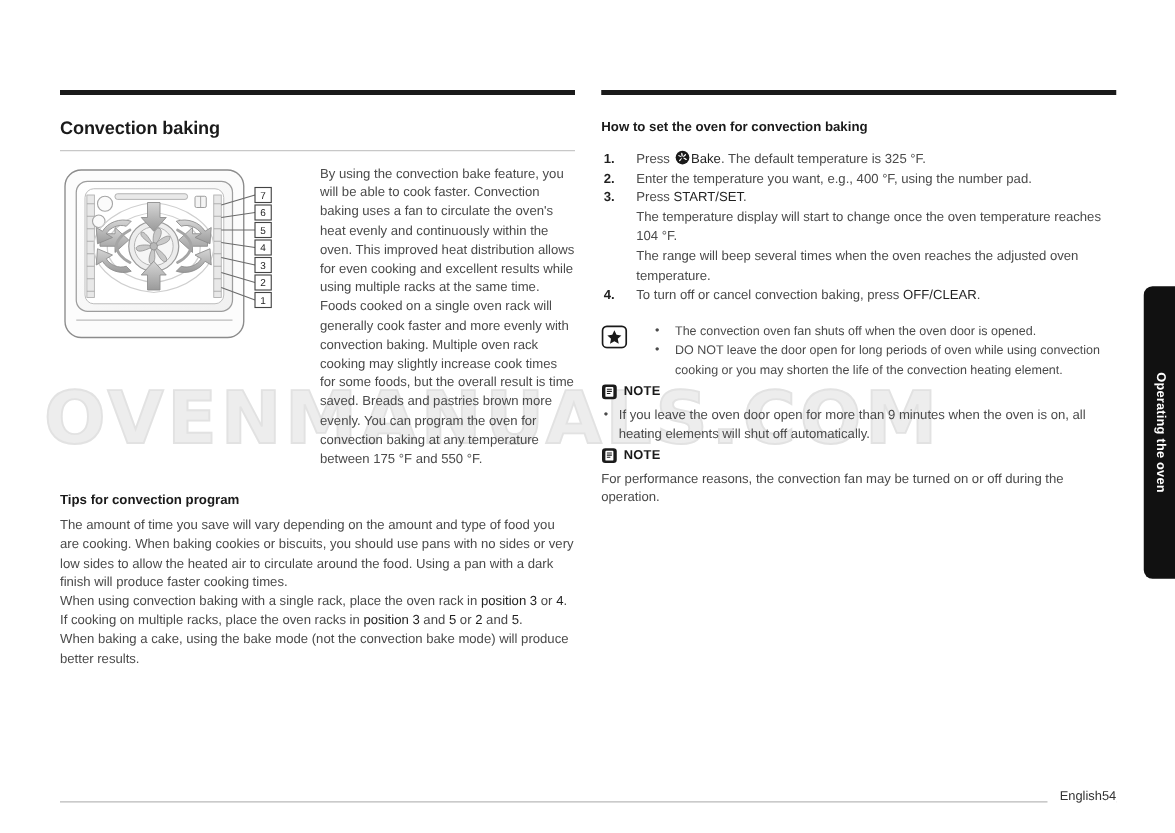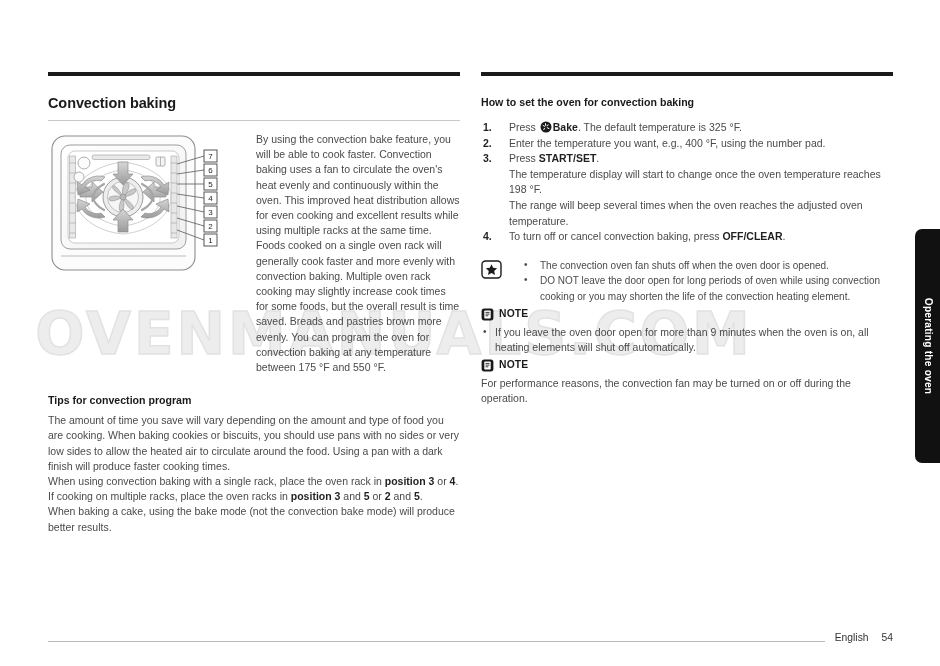--- a/index.html
+++ b/index.html
@@ -80,21 +80,21 @@
     color: #1a1a1a;
     margin: 0 0 7px 0;
   }
 
   p, li, div.para {
     font-size: 10.5px;
     line-height: 15.2px;
     color: #4a4a4a;
     margin: 0;
   }
-  b, strong { color: #1f1f1f; font-weight: bold; }
+  b, strong { color: #1f1f1f; font-weight: normal; }
 
   
   .figure-row {
     display: flex;
     align-items: flex-start;
     margin-top: 11px;
   }
   .figure {
     width: 190px;
     flex: 0 0 190px;
@@ -262,21 +262,21 @@
   }
   .footer-text {
     position: absolute;
     right: 0;
     top: -9px;
     background: #ffffff;
     padding-left: 10px;
     font-size: 10.3px;
     color: #333333;
   }
-  .footer-text .lang { margin-right: 13px; }
+  .footer-text .lang { margin-right: 0; }
 </style>
 </head>
 <body>
 
 <div class="page">
 
   <div class="watermark">OVENMANUALS.COM</div>
 
   <div class="col-left">
     <div class="rule-thick"></div>
@@ -433,21 +433,21 @@
                 <path d="M6 6 C4.2 5.6 2.4 5 2.6 4.2 C2.8 3.4 4.4 4.6 6 6 Z"></path>
               </g>
               <circle cx="6" cy="6" r="0.9" fill="#1a1a1a"></circle>
             </svg></span><b>Bake</b><span>. The default temperature is 325 °F.</span>
       </li>
       <li>
         <span class="num">2.</span><span>Enter the temperature you want, e.g., 400 °F, using the number pad.</span>
       </li>
       <li>
         <span class="num">3.</span><span>Press </span><b>START/SET</b><span>.</span>
-        <div class="sub-line">The temperature display will start to change once the oven temperature reaches 198 °F.</div>
+        <div class="sub-line">The temperature display will start to change once the oven temperature reaches 104 °F.</div>
         <div class="sub-line">The range will beep several times when the oven reaches the adjusted oven temperature.</div>
       </li>
       <li>
         <span class="num">4.</span><span>To turn off or cancel convection baking, press </span><b>OFF/CLEAR</b><span>.</span>
       </li>
     </ol>
 
     <div class="callout">
       <div class="icon-box">
         <svg width="21" height="19" viewBox="0 0 21 19" xmlns="http://www.w3.org/2000/svg">

